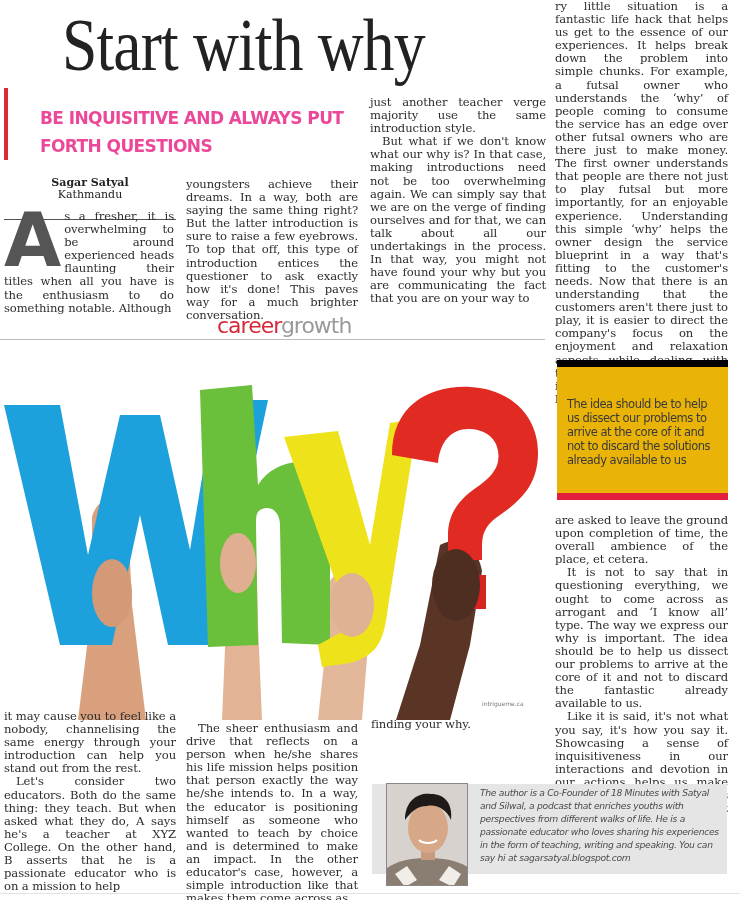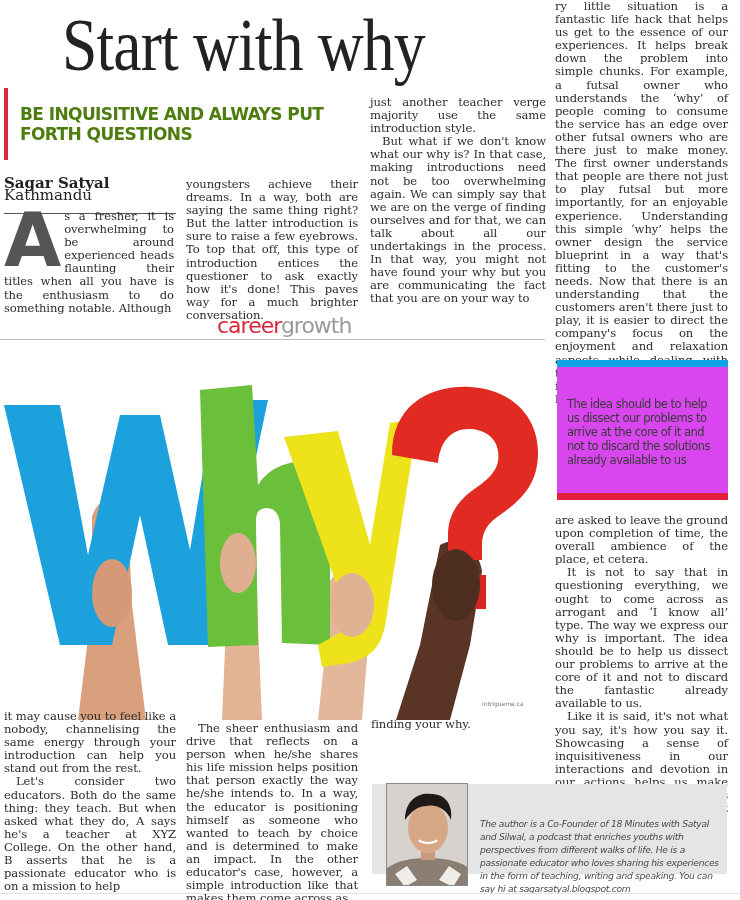--- a/index.html
+++ b/index.html
@@ -12,27 +12,28 @@
     font-size: 74px; line-height: 86px; color: #222; letter-spacing: -1px;
     font-weight: normal; transform: scaleX(0.86); transform-origin: left top;
     white-space: nowrap;
   }
   .deck {
     position: absolute; left: 4px; top: 88px; width: 340px; height: 72px;
     border-left: 4px solid #d92b3a; padding-left: 12px; padding-top: 16px;
   }
   .deck-text {
     font-family: "DejaVu Sans", "Liberation Sans", sans-serif; font-weight: bold;
-    color: #4d7c0f; font-size: 17px; line-height: 20px; letter-spacing: -0.6px;
+    color: #ec4899; font-size: 17px; line-height: 28px; letter-spacing: -0.6px;
     text-transform: uppercase;
+    margin-left: 20px;
   }
   .byline {
-    position: absolute; left: 4px; top: 177px; width: 172px; text-align: left;
-    font-size: 15px; line-height: 12px; color: #222;
-    border-bottom: 1px solid #555; padding-bottom: 12px;
+    position: absolute; left: 4px; top: 177px; width: 172px; text-align: center;
+    font-size: 11px; line-height: 12px; color: #222;
+    border-bottom: 1px solid #555; padding-bottom: 18px;
   }
   .byline .name { font-weight: bold; display: block; }
   .byline .place { display: block; }
 
   .col {
     position: absolute; font-size: 11.6px; line-height: 13.1px; color: #2c2c2c;
     text-align: justify; hyphens: manual; letter-spacing: -0.1px;
   }
   .col p { margin: 0; }
   .col p + p { text-indent: 12px; }
@@ -60,21 +61,21 @@
     position: absolute; left: 0; top: 345px; width: 548px; height: 375px; overflow: hidden; background: #fff;
   }
   .photo svg { display: block; }
   .credit {
     position: absolute; left: 482px; top: 700px; font-family: "DejaVu Sans", "Liberation Sans", sans-serif;
     font-size: 6px; color: #777;
   }
 
   .pullquote {
     position: absolute; left: 557px; top: 360px; width: 171px; height: 140px;
-    background: #d946ef; border-top: 7px solid #0ea5e9; border-bottom: 7px solid #e21f3d;
+    background: #eab308; border-top: 7px solid #000000; border-bottom: 7px solid #e21f3d;
     padding: 30px 10px 10px 10px;
   }
   .pullquote-text {
     font-family: "DejaVu Sans", "Liberation Sans", sans-serif; font-size: 11.5px; line-height: 14px;
     color: #3a3a3a; letter-spacing: -0.5px;
   }
 
   .c4-bot { left: 555px; top: 514px; width: 173px; }
   .c1-bot { left: 4px; top: 710px; width: 172px; }
   .c2-bot { left: 186px; top: 722px; width: 172px; }
@@ -83,21 +84,21 @@
   .bio {
     position: absolute; left: 372px; top: 784px; width: 355px; height: 90px; background: #e5e5e6;
   }
   .bio-photo {
     position: absolute; left: 386px; top: 783px; width: 82px; height: 103px; border: 1px solid #888;
     overflow: hidden; background: #d9d3cf;
   }
   .bio-text {
     position: absolute; left: 480px; top: 786px; width: 240px;
     font-family: "DejaVu Sans", "Liberation Sans", sans-serif; font-style: italic;
-    font-size: 9.2px; line-height: 13px; color: #4a4a4a; letter-spacing: -0.3px; margin-top: 31px;
+    font-size: 9.2px; line-height: 13px; color: #4a4a4a; letter-spacing: -0.3px;
   }
   .page-rule { position: absolute; left: 0; top: 893px; width: 740px; height: 1px; background: #e2e2e2; }
 </style>
 </head>
 <body>
 
 <div class="headline">Start with why</div>
 
 <div class="deck">
   <div class="deck-text">BE INQUISITIVE AND ALWAYS PUT FORTH QUESTIONS</div>

